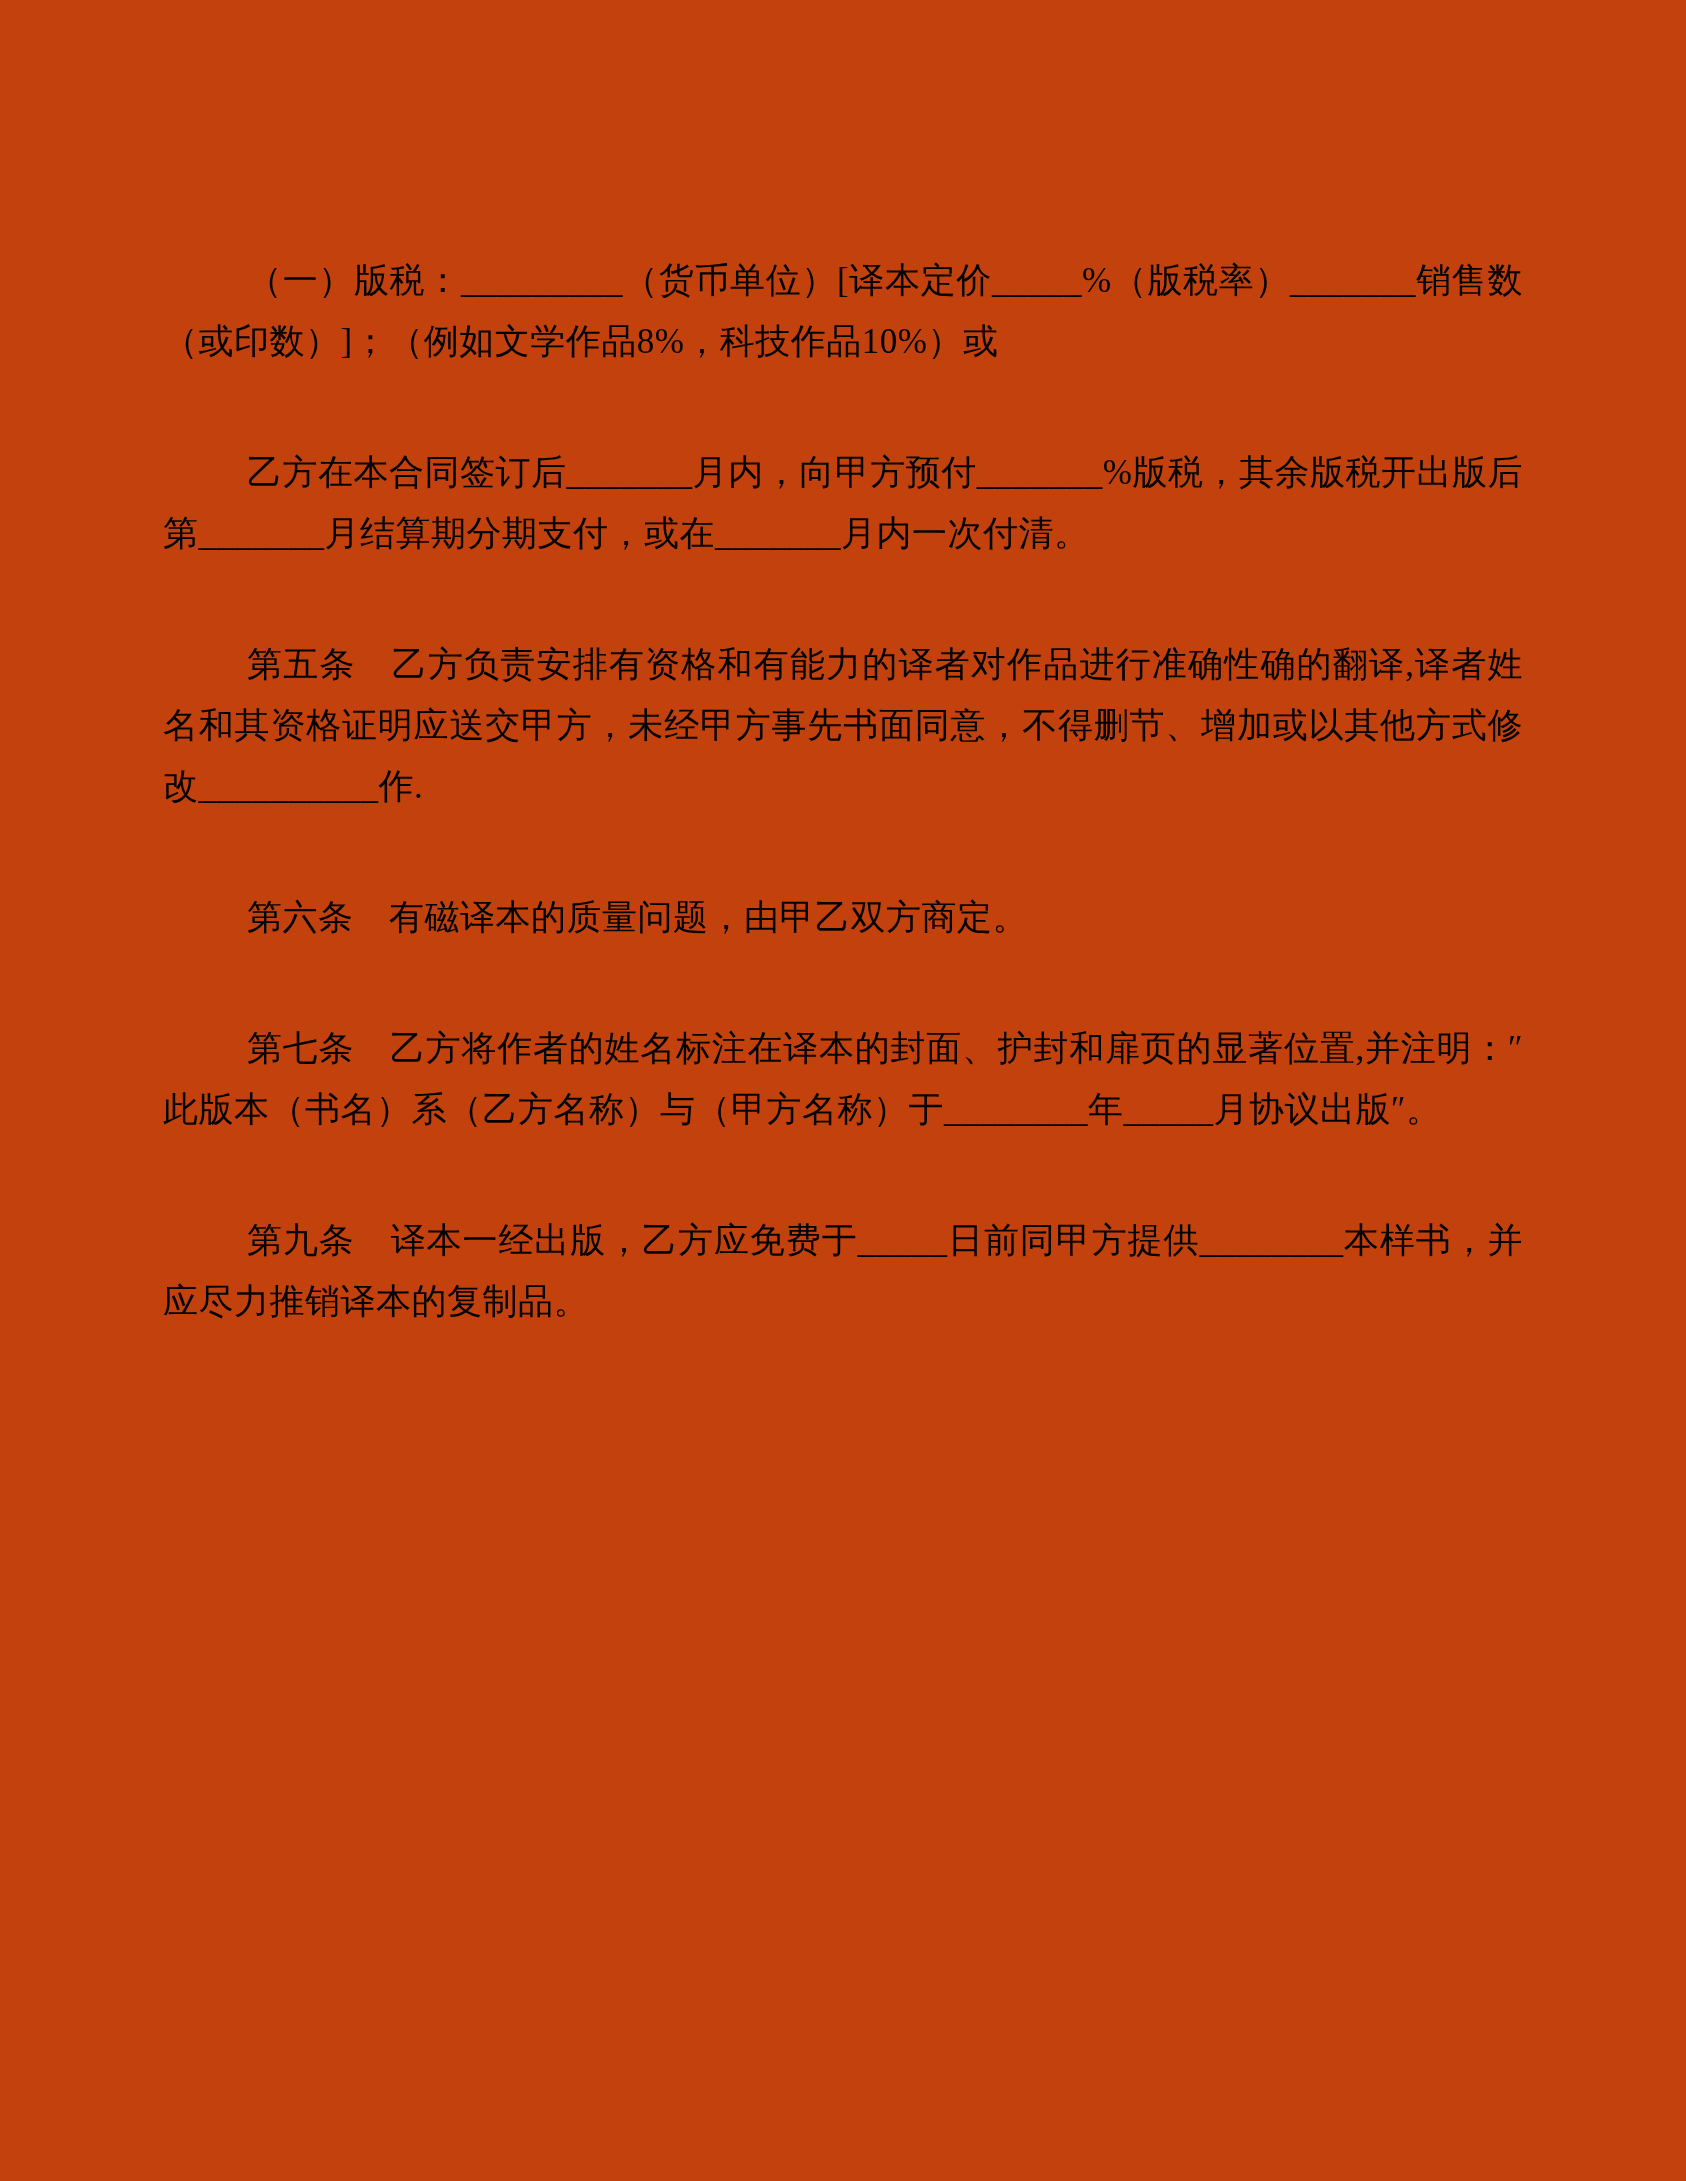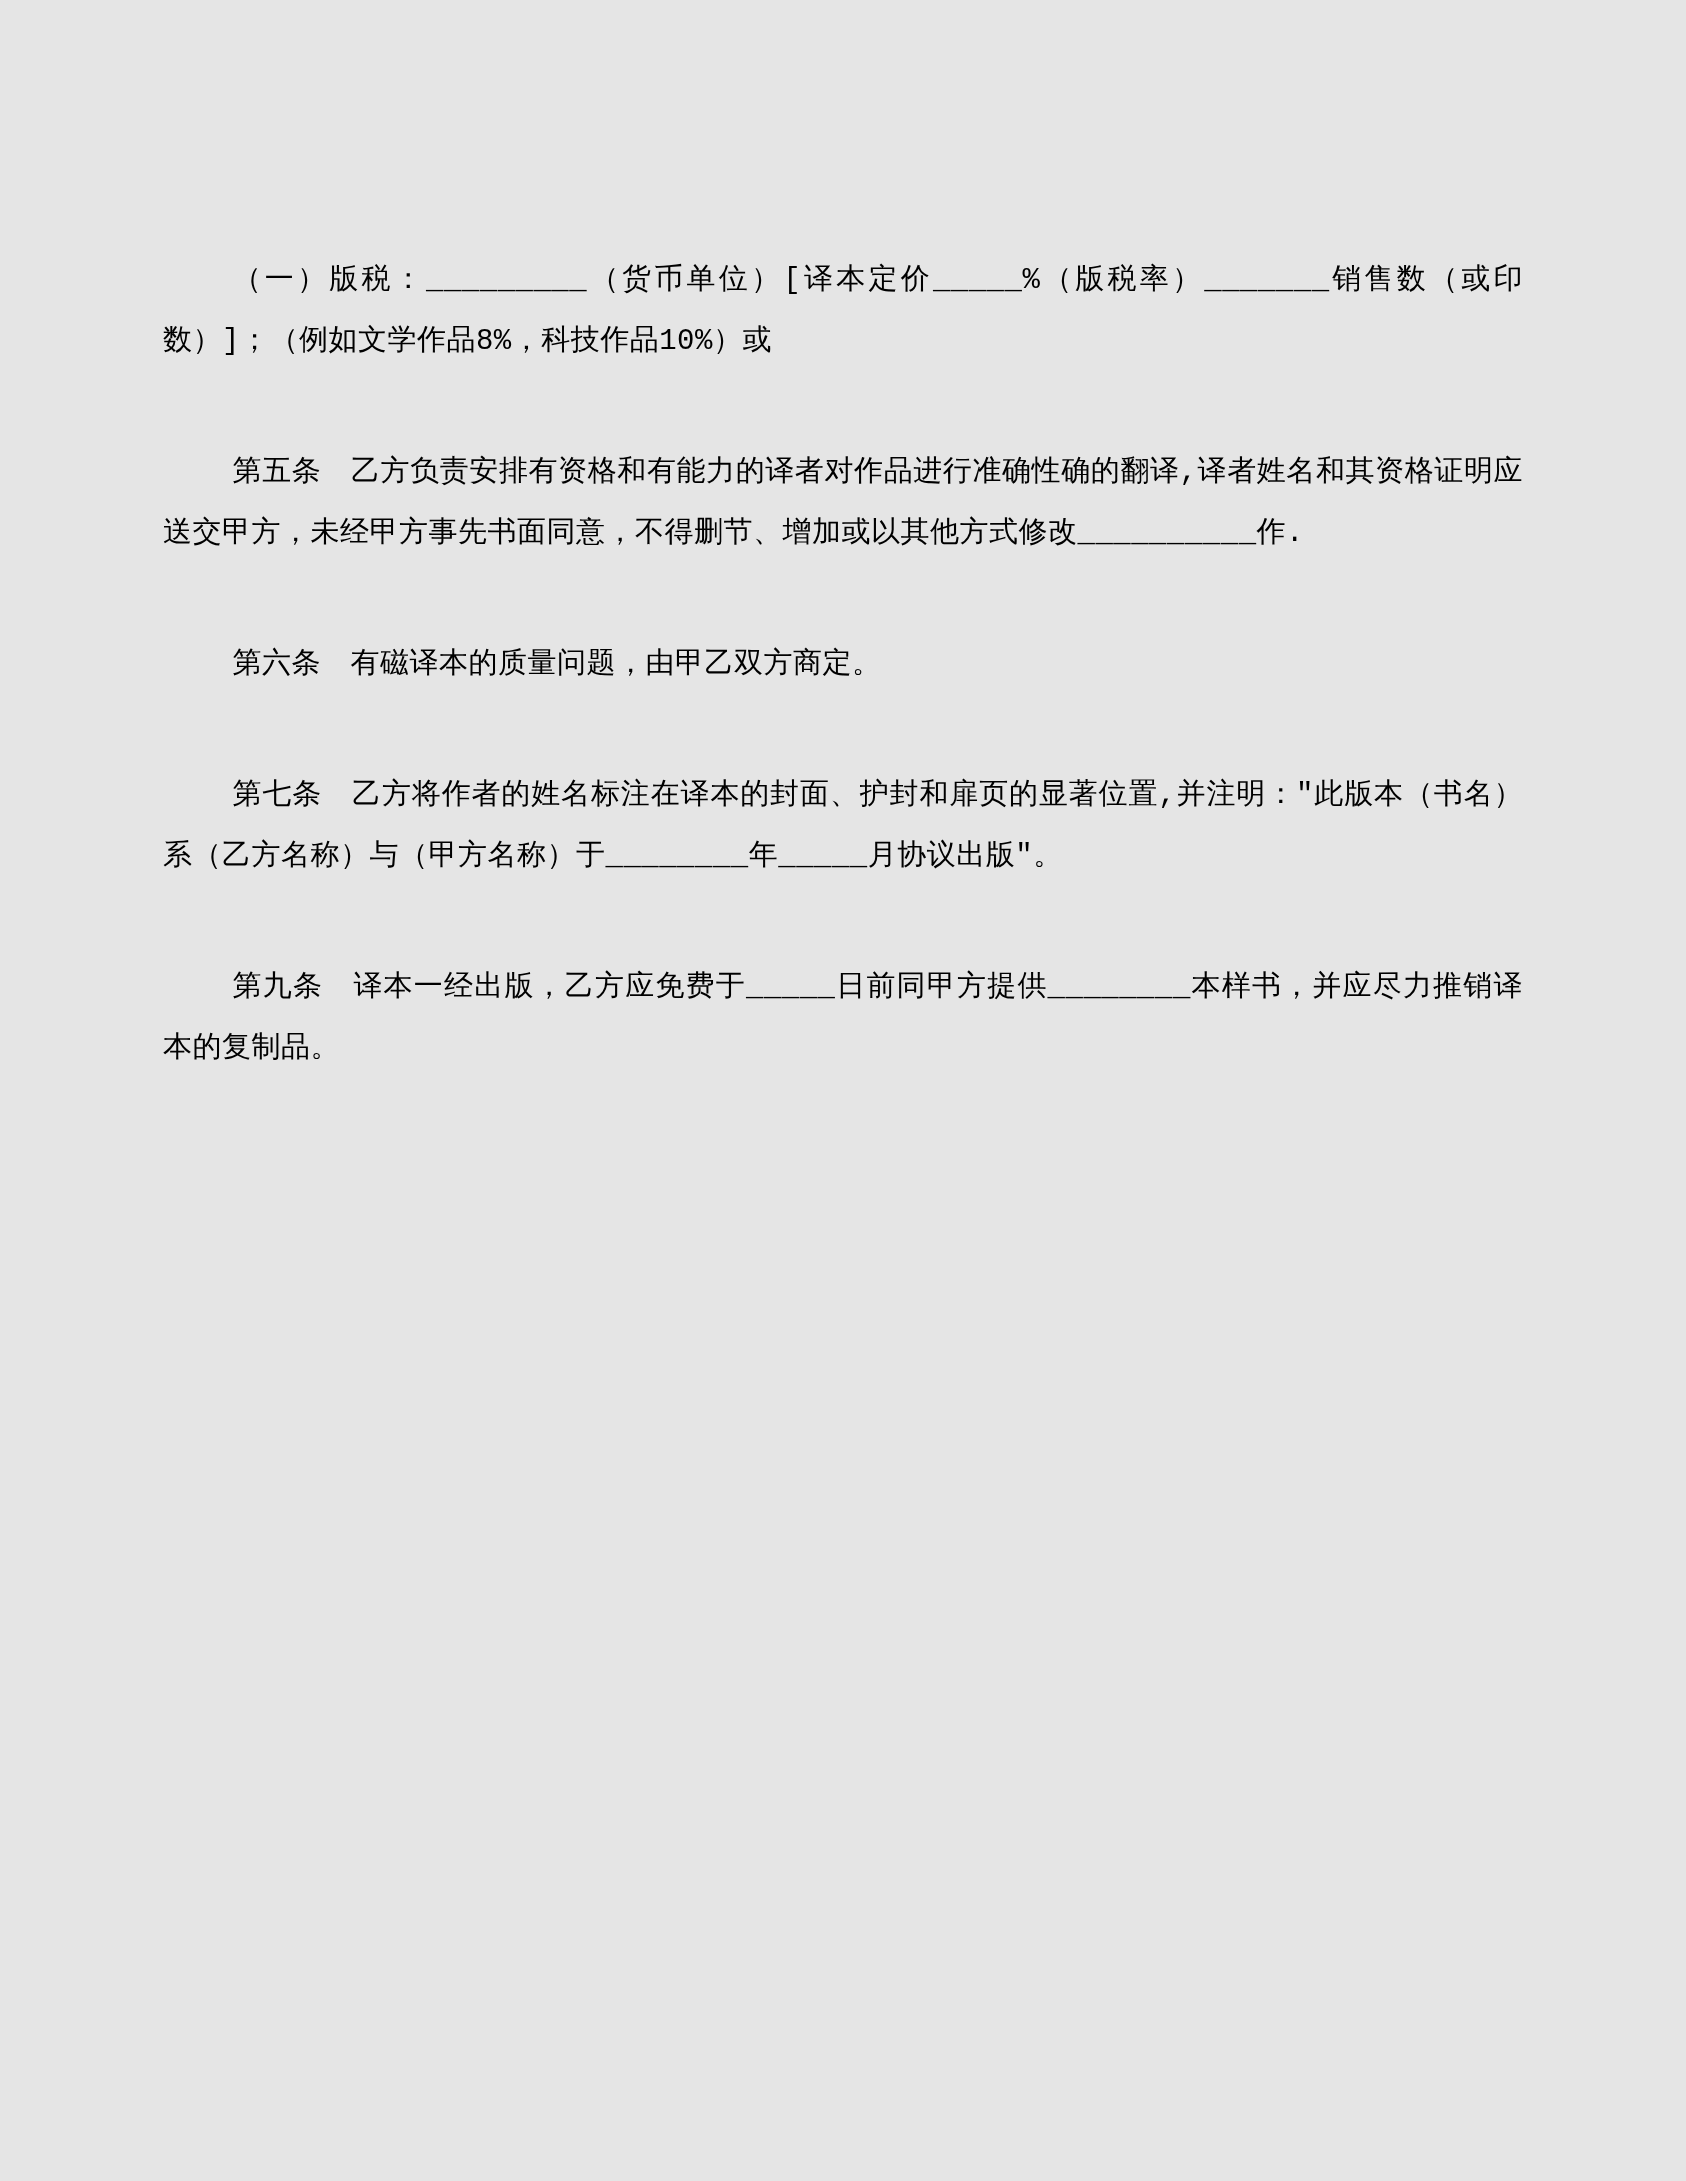--- a/index.html
+++ b/index.html
@@ -6,41 +6,42 @@
     margin: 0;
     padding: 0;
     background: #ffffff;
   }
   .page {
     position: relative;
     width: 1686px;
     height: 2182px;
     box-sizing: border-box;
     padding: 250px 163px 0 163px;
-    background: #e5e5e5;
+    background: #c2410c;
     color: #000000;
-    font-family: Liberation Mono, monospace;
-    font-size: 29px;
+    font-family: Liberation Serif, serif;
+    font-size: 35px;
     line-height: 61px;
     overflow: hidden;
   }
   .para {
     margin: 70px 0 0 0;
     text-indent: 2.4em;
     text-align: justify;
     word-break: break-all;
     letter-spacing: 0.5px;
   }
   .para:first-child {
     margin-top: 0;
   }
 </style>
 </head>
 <body>
 
 <div class="page">
   <p class="para">（一）版税：_________（货币单位）[译本定价_____%（版税率）_______销售数（或印数）]；（例如文学作品8%，科技作品10%）或</p>
+  <p class="para">乙方在本合同签订后_______月内，向甲方预付_______%版税，其余版税开出版后第_______月结算期分期支付，或在_______月内一次付清。</p>
   <p class="para">第五条　乙方负责安排有资格和有能力的译者对作品进行准确性确的翻译,译者姓名和其资格证明应送交甲方，未经甲方事先书面同意，不得删节、增加或以其他方式修改__________作.</p>
   <p class="para">第六条　有磁译本的质量问题，由甲乙双方商定。</p>
   <p class="para">第七条　乙方将作者的姓名标注在译本的封面、护封和扉页的显著位置,并注明：″此版本（书名）系（乙方名称）与（甲方名称）于________年_____月协议出版″。</p>
   <p class="para">第九条　译本一经出版，乙方应免费于_____日前同甲方提供________本样书，并应尽力推销译本的复制品。</p>
 </div>
 
 
 </body></html>

